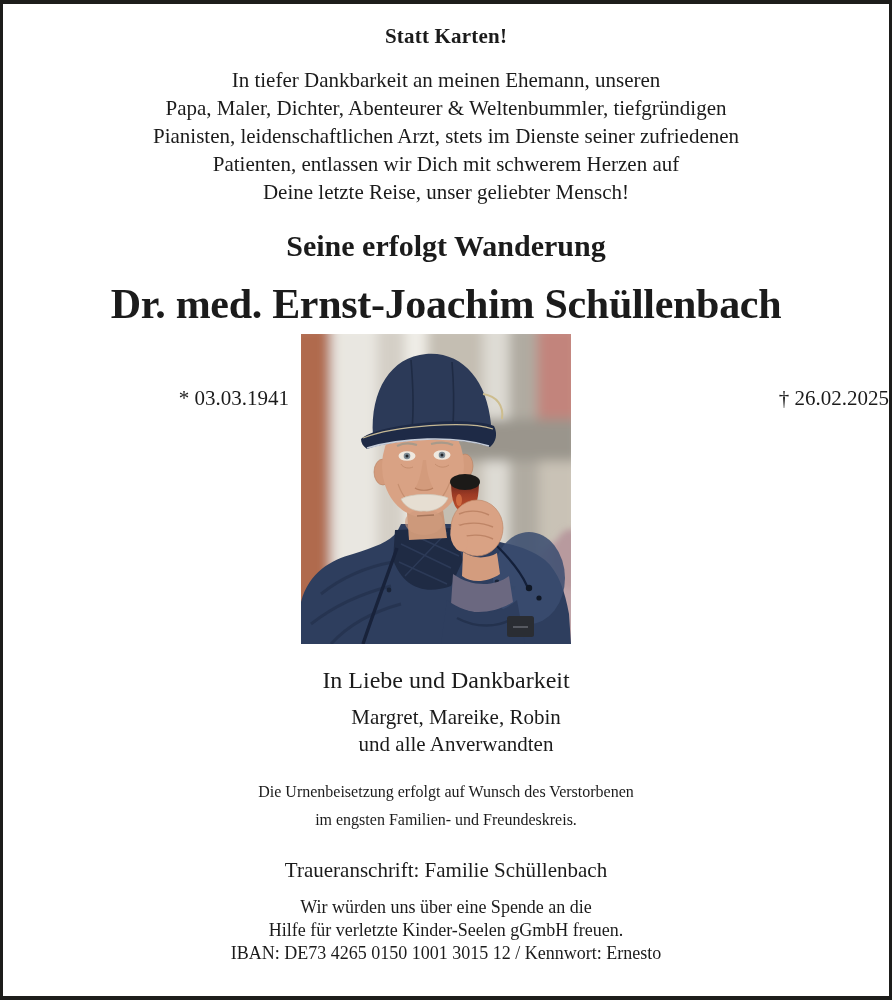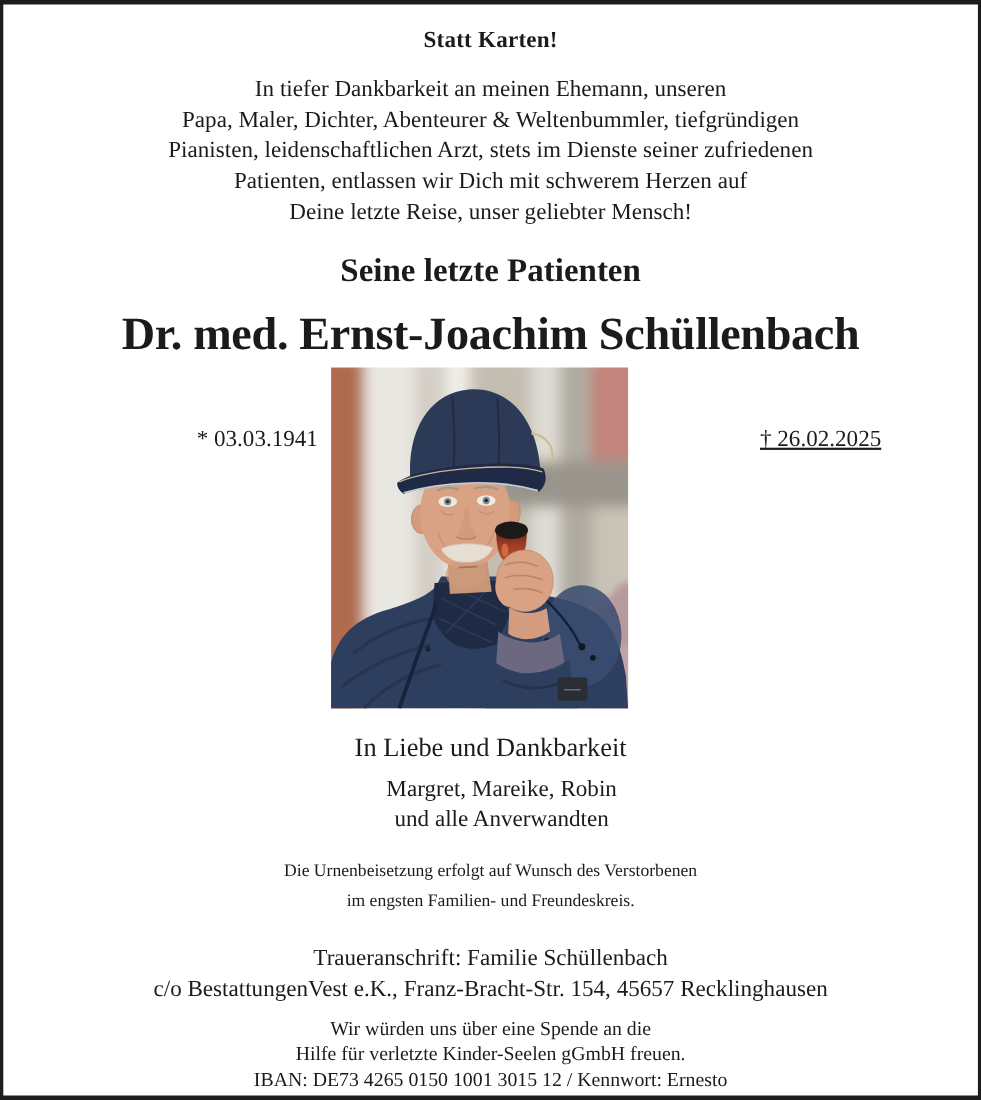--- a/index.html
+++ b/index.html
@@ -19,21 +19,21 @@
     overflow:hidden;
     background:#ffffff;
   }
   .pre-header { font-weight:bold; font-size:21px; line-height:24px; letter-spacing:.2px; }
   .intro      { margin-top:18px; font-size:21px; line-height:28px; }
   .motto      { margin-top:22px; font-weight:bold; font-size:30px; line-height:36px; }
   .name       { margin-top:16px; font-weight:bold; font-size:42px; line-height:48px; letter-spacing:-.3px; }
   .photo-row  { margin-top:6px; display:flex; align-items:flex-start; }
   .date-col   { flex:1 1 0; display:flex; }
   .date-col.left  { justify-content:flex-end;  padding-right:12px; }
-  .date-col.right { justify-content:center; padding-left:32px;text-decoration:underline; }
+  .date-col.right { justify-content:flex-end; padding-left:32px; }
   .date       { margin-top:52px; font-size:21px; line-height:24px; white-space:nowrap; }
   .photo      { flex:0 0 auto; width:270px; height:310px; display:block; }
   .photo svg  { display:block; width:270px; height:310px; }
   .closing    { margin-top:22px; font-weight:normal; font-size:24px; line-height:28px; }
   .family     { margin-top:10px; font-size:21px; line-height:27px;margin-left:20px; }
   .burial     { margin-top:20px; font-size:16px; line-height:28px; }
   .address    { margin-top:22px; font-size:21px; line-height:28px; }
   .donation   { margin-top:12px; font-size:18px; line-height:23px; }
 </style>
 </head>
@@ -44,21 +44,21 @@
   <div class="pre-header">Statt Karten!</div>
 
   <div class="intro">
     <div>In tiefer Dankbarkeit an meinen Ehemann, unseren</div>
     <div>Papa, Maler, Dichter, Abenteurer &amp; Weltenbummler, tiefgründigen</div>
     <div>Pianisten, leidenschaftlichen Arzt, stets im Dienste seiner zufriedenen</div>
     <div>Patienten, entlassen wir Dich mit schwerem Herzen auf</div>
     <div>Deine letzte Reise, unser geliebter Mensch!</div>
   </div>
 
-  <div class="motto">Seine letzte Patienten</div>
+  <div class="motto">Seine erfolgt Wanderung</div>
 
   <div class="name">Dr. med. Ernst-Joachim Schüllenbach</div>
 
   <div class="photo-row">
     <div class="date-col left">
       <span class="date">* 03.03.1941</span>
     </div>
 
     <figure class="photo" role="img" aria-label="Porträtfoto: älterer Mann mit dunkelblauer Schirmmütze und blauer Steppjacke, eine Pfeife in der erhobenen Hand">
       <svg viewBox="0 0 270 310" xmlns="http://www.w3.org/2000/svg">
@@ -179,21 +179,20 @@
     <div>und alle Anverwandten</div>
   </div>
 
   <div class="burial">
     <div>Die Urnenbeisetzung erfolgt auf Wunsch des Verstorbenen</div>
     <div>im engsten Familien- und Freundeskreis.</div>
   </div>
 
   <div class="address">
     <div>Traueranschrift: Familie Schüllenbach</div>
-    <div>c/o BestattungenVest e.K., Franz-Bracht-Str. 154, 45657 Recklinghausen</div>
   </div>
 
   <div class="donation">
     <div>Wir würden uns über eine Spende an die</div>
     <div>Hilfe für verletzte Kinder-Seelen gGmbH freuen.</div>
     <div>IBAN: DE73 4265 0150 1001 3015 12 / Kennwort: Ernesto</div>
   </div>
 
 </div>
 

